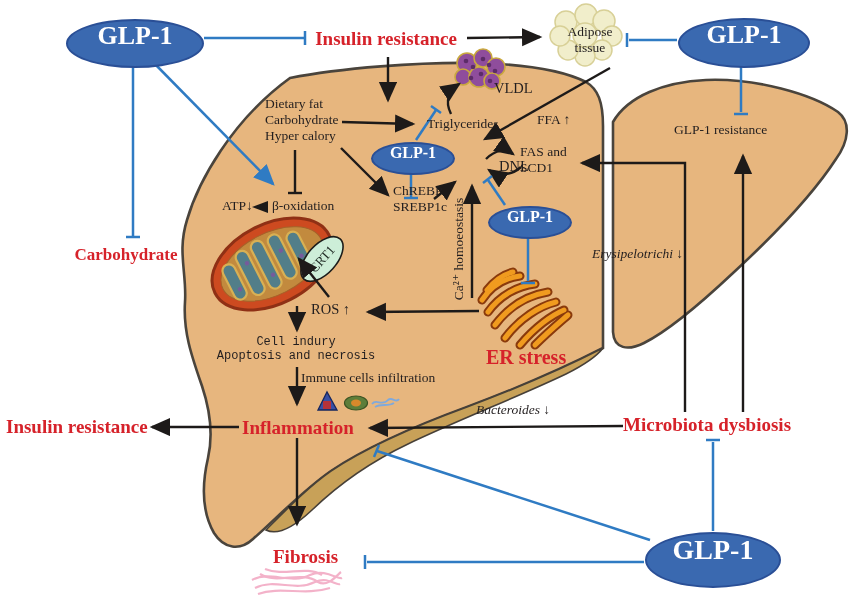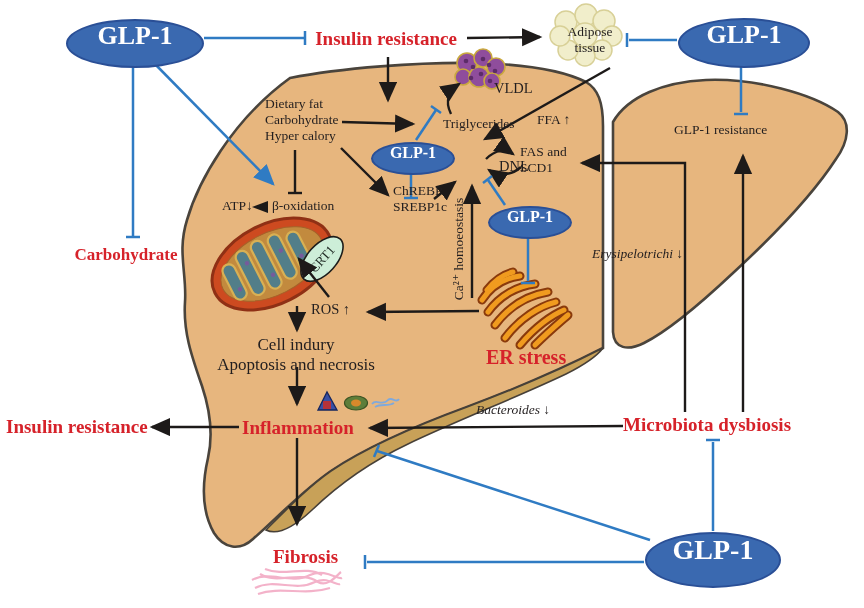--- a/index.html
+++ b/index.html
@@ -220,36 +220,37 @@
   <div class="lbl ctr" style="left:590px;top:24px;">
     <div>Adipose</div>
     <div>tissue</div>
   </div>
   <div class="lbl" style="left:494px;top:80px;font-size:14.5px;">VLDL</div>
   <div class="lbl" style="left:265px;top:96px;">
     <div>Dietary fat</div>
     <div>Carbohydrate</div>
     <div>Hyper calory</div>
   </div>
-  <div class="lbl" style="left:427px;top:116px;padding-left:16px;">Triglycerides</div>
+  <div class="lbl" style="left:427px;top:116px;">Triglycerides</div>
   <div class="lbl" style="left:537px;top:112px;">FFA ↑</div>
   <div class="lbl" style="left:455px;top:158px;font-size:14.5px;margin-left:44px;">DNL</div>
   <div class="lbl" style="left:520px;top:144px;">
     <div>FAS and</div>
     <div>SCD1</div>
   </div>
   <div class="lbl" style="left:393px;top:183px;">
     <div>ChREBP</div>
     <div>SREBP1c</div>
   </div>
   <div class="lbl" style="left:222px;top:198px;">ATP↓</div>
   <div class="lbl" style="left:272px;top:198px;">β-oxidation</div>
   <div class="lbl vert" style="left:459px;top:249px;">Ca²⁺ homoeostasis</div>
   <div class="lbl" style="left:674px;top:122px;">GLP-1 resistance</div>
   <div class="lbl it" style="left:592px;top:246px;">Erysipelotrichi ↓</div>
   <div class="lbl" style="left:311px;top:301px;font-size:14.5px;">ROS ↑</div>
-  <div class="lbl ctr" style="left:296px;top:335px;font-size:17px;">
+  <div class="lbl ctr" style="left:296px;top:335px;font-size:12px;font-family:Liberation Mono, monospace;">
     <div>Cell indury</div>
     <div>Apoptosis and necrosis</div>
   </div>
+  <div class="lbl" style="left:301px;top:370px;">Immune cells infiltration</div>
   <div class="lbl it" style="left:476px;top:402px;">Bacteroides ↓</div>
 
 </div>
 
 </body></html>

